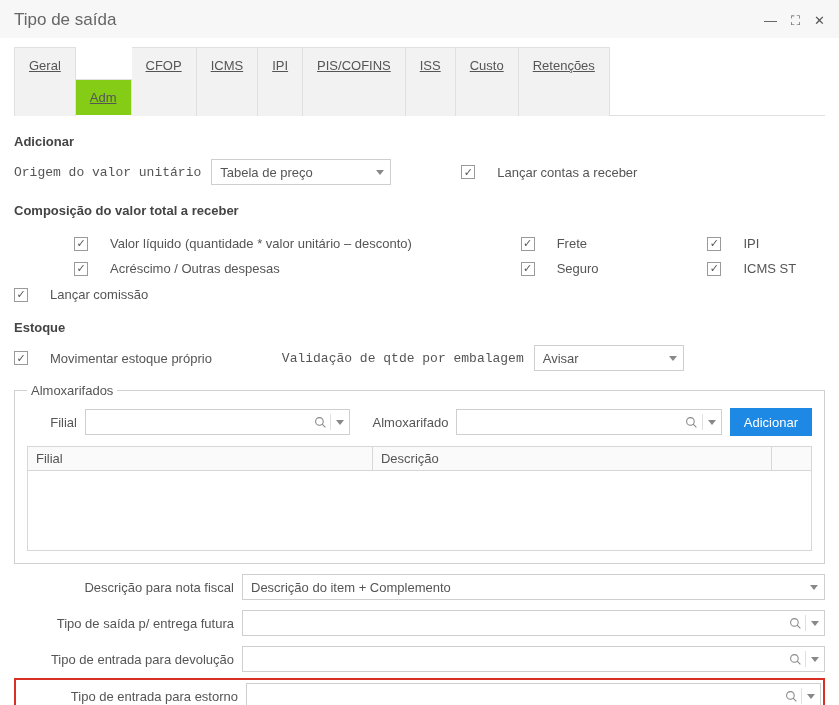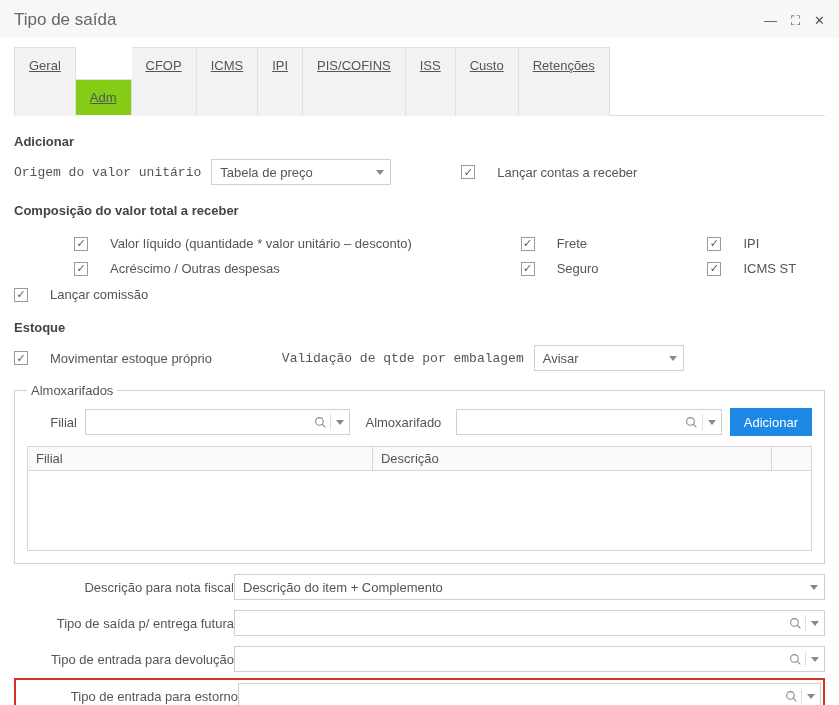--- a/index.html
+++ b/index.html
@@ -38,21 +38,21 @@
     
     fieldset { border:1px solid #d0d0d0; padding:10px 12px 12px 12px; margin-top:12px; }
     fieldset legend { padding:0 4px; color:#555; font-size:13px; }
     .filial-row { display:flex; align-items:center; gap:8px; }
     .btn-primary { background:#1e88e5; color:#fff; border:none; height:28px; padding:0 14px; font-size:13px; cursor:pointer; }
     table { width:100%; border-collapse:collapse; margin-top:10px; }
     th { text-align:left; font-weight:400; color:#555; border:1px solid #d7d7d7; padding:4px 8px; background:#fafafa; font-size:13px; }
     th:last-child { width:40px; }
     .tbody-space { height:80px; border:1px solid #d7d7d7; border-top:none; }
     
-    .form-row { display:flex; align-items:center; gap:0; margin-top:10px; }
+    .form-row { display:flex; align-items:center; gap:8px; margin-top:10px; }
     .form-row .lbl { width:220px; text-align:right; color:#555; }
     .form-row .field { flex:1;justify-content:space-between; }
     .highlight { border:2px solid #d93025; padding:2px; margin-top:6px; }
   </style>
 </head>
 <body>
 
 <div class="titlebar">
   <h1>Tipo de saída</h1>
   <div class="win-ctrls">
@@ -149,21 +149,21 @@
             <svg width="13" height="13" viewBox="0 0 24 24" fill="none" stroke="#888" stroke-width="2">
               <circle cx="10" cy="10" r="7"></circle>
               <line x1="21" y1="21" x2="15" y2="15"></line>
             </svg>
           </span>
         <span class="sep"></span>
         <span class="caret-wrap">
             <span class="caret"></span>
           </span>
       </div>
-      <label style="width:90px;text-align:center">Almoxarifado</label>
+      <label style="width:90px;text-align:right">Almoxarifado</label>
       <div class="combo" style="flex:1">
         <input style="">
         <span class="mag">
             <svg width="13" height="13" viewBox="0 0 24 24" fill="none" stroke="#888" stroke-width="2">
               <circle cx="10" cy="10" r="7"></circle>
               <line x1="21" y1="21" x2="15" y2="15"></line>
             </svg>
           </span>
         <span class="sep"></span>
         <span class="caret-wrap">

